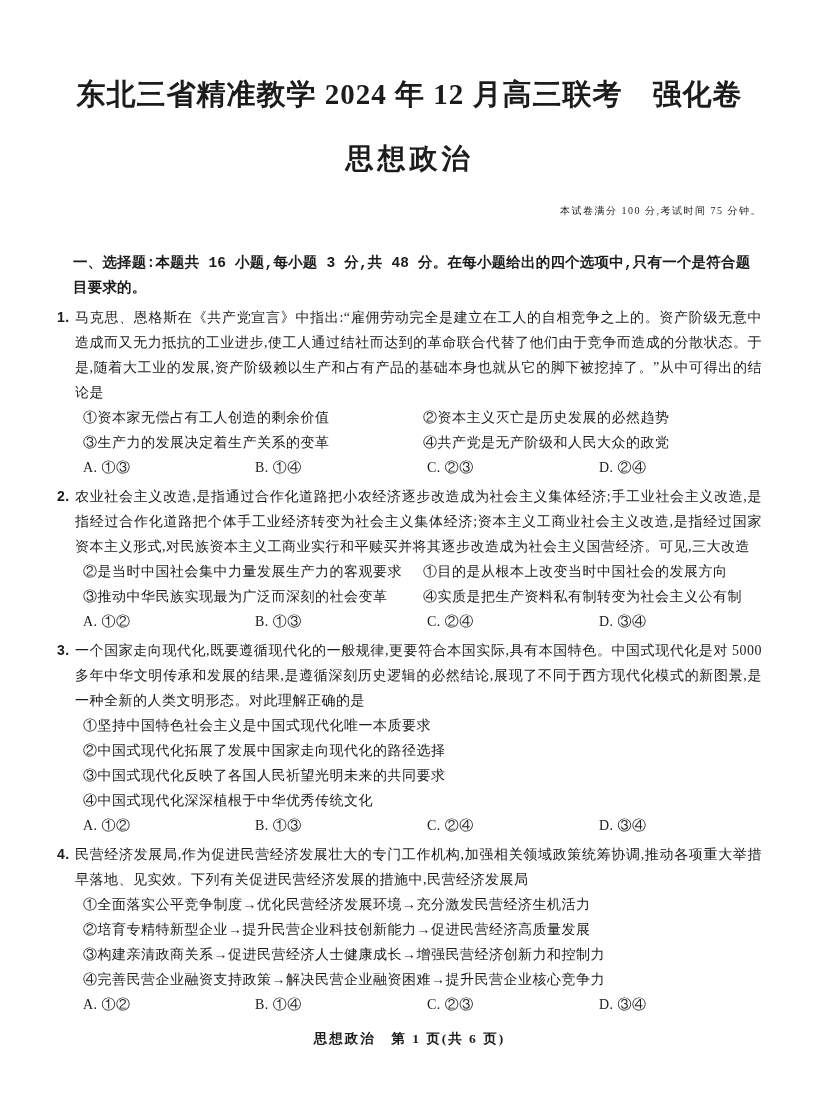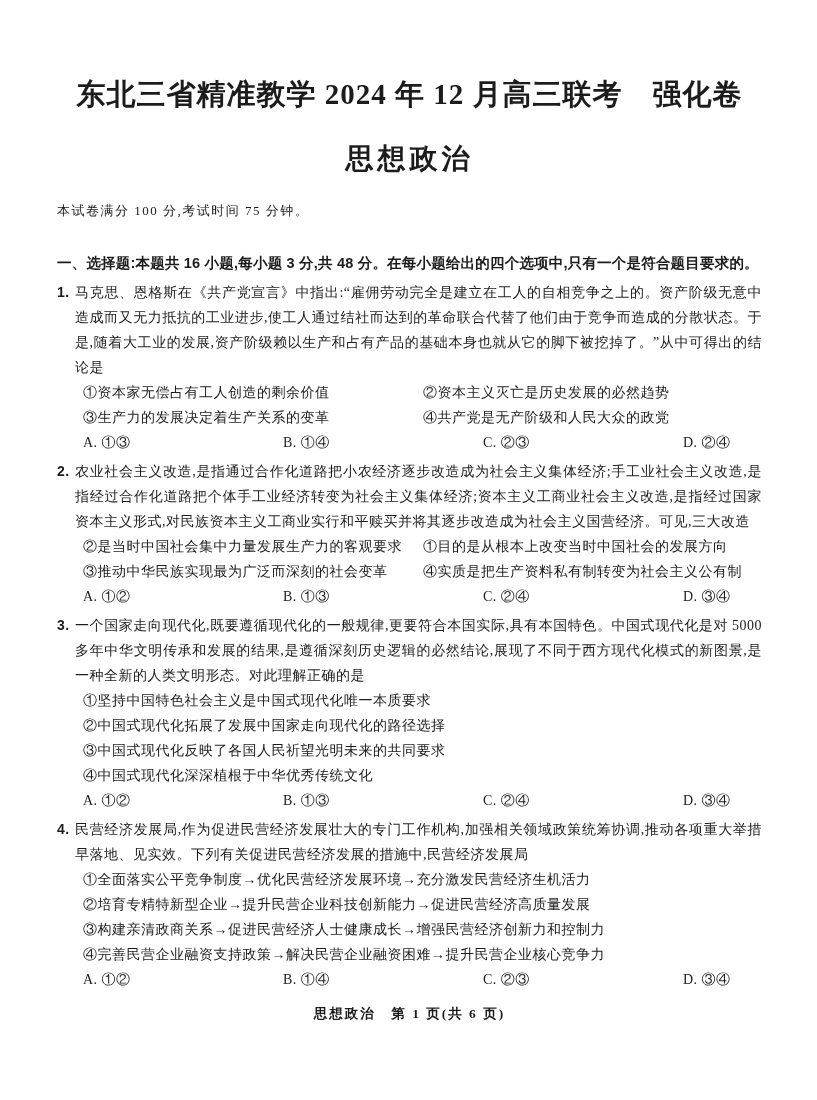--- a/index.html
+++ b/index.html
@@ -29,28 +29,28 @@
     margin: 30px 0 8px 0;
     text-align: center;
     font-family: "Liberation Serif", "DejaVu Serif", serif;
     font-weight: bold;
     font-size: 28px;
     line-height: 34px;
     letter-spacing: 4px;
   }
   .exam-note {
     margin: 26px 0 0 0;
-    text-align: left;
-    font-size: 13px;
+    text-align: right;
+    font-size: 10px;
     line-height: 18px;
     letter-spacing: 1.5px;
   }
   .section-header {
-    margin: 31px 0 0 0;
-    font-family: Liberation Sans, sans-serif;
+    margin: 31px 0 0 16px;
+    font-family: Liberation Mono, monospace;
     font-weight: bold;
     font-size: 14.5px;
     line-height: 25px;
     letter-spacing: 0.2px;
   }
   .question {
     margin-top: 4px;
     font-size: 14px;
     line-height: 25px;
     letter-spacing: 0.5px;
@@ -72,21 +72,20 @@
   .opts.cols2 {
     display: grid;
     grid-template-columns: 340px auto;
   }
   .opts.cols1 .opt { display: block; }
   .opt { white-space: nowrap; }
   .choices {
     display: grid;
     grid-template-columns: 172px 172px 172px auto;
     padding-left: 26px;
-    gap: 28px;
   }
   .choice { white-space: nowrap; }
   .page-footer {
     margin: 12px 0 0 0;
     text-align: center;
     font-weight: bold;
     font-size: 13.5px;
     line-height: 20px;
     letter-spacing: 2px;
   }

